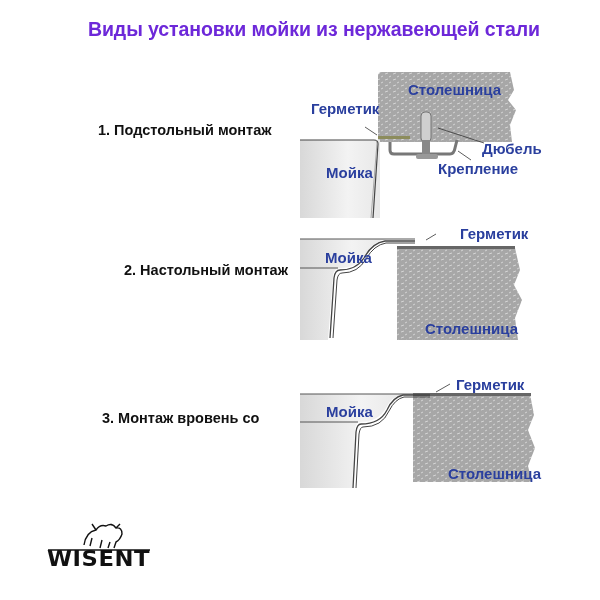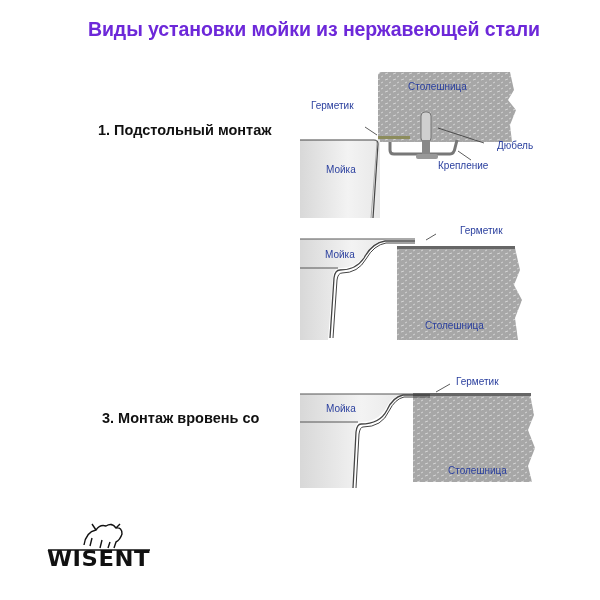--- a/index.html
+++ b/index.html
@@ -1,19 +1,19 @@
 <!DOCTYPE html>
 <html><head>
 <meta charset="utf-8">
 <style>
   html,body{margin:0;padding:0;background:#ffffff;}
   body{width:600px;height:600px;position:relative;overflow:hidden;font-family:"Liberation Sans",sans-serif;}
   .title{position:absolute;left:88px;top:18px;width:480px;font-size:19.5px;font-weight:bold;color:#6d28d9;white-space:nowrap;letter-spacing:-0.1px;}
   .step{position:absolute;font-weight:bold;color:#111;font-size:14.5px;text-align:left;line-height:18px;white-space:nowrap;}
-  .lbl{position:absolute;font-weight:normal;color:#2a3f9e;font-size:10px;white-space:nowrap;}
+  .lbl{position:absolute;font-weight:bold;color:#2a3f9e;font-size:15px;white-space:nowrap;}
   svg{position:absolute;left:0;top:0;}
   .logo{position:absolute;left:44px;top:518px;width:110px;height:55px;}
   .logo-text{position:absolute;left:47px;top:547px;font-family:"DejaVu Sans",sans-serif;font-weight:bold;font-size:21px;letter-spacing:0.5px;color:#111;transform:scaleX(1.08);transform-origin:left;}
 </style>
 </head>
 <body>
 
 <div class="title">Виды установки мойки из нержавеющей стали</div>
 
 <svg width="600" height="600">
@@ -66,24 +66,25 @@
     <line x1="436" y1="392" x2="450" y2="384" stroke="#333" stroke-width="0.8"></line>
   </g>
 </svg>
 
 <div class="step" style="left:98px;top:121px;">
   <div>1. Подстольный монтаж</div>
 </div>
 <div class="lbl" style="left:408px;top:81px;">Столешница</div>
 <div class="lbl" style="left:311px;top:100px;">Герметик</div>
 <div class="lbl" style="left:326px;top:164px;">Мойка</div>
-<div class="lbl" style="left:497px;top:140px;">Дюбель</div>
+<div class="lbl" style="left:482px;top:140px;">Дюбель</div>
 <div class="lbl" style="left:438px;top:160px;text-align:right;">Крепление</div>
 
 <div class="step" style="left:124px;top:261px;">
+  <div>2. Настольный монтаж</div>
 </div>
 <div class="lbl" style="left:460px;top:225px;">Герметик</div>
 <div class="lbl" style="left:325px;top:249px;">Мойка</div>
 <div class="lbl" style="left:425px;top:320px;">Столешница</div>
 
 <div class="step" style="left:102px;top:409px;">
   <div>3. Монтаж вровень со</div>
 </div>
 <div class="lbl" style="left:456px;top:376px;">Герметик</div>
 <div class="lbl" style="left:326px;top:403px;">Мойка</div>

